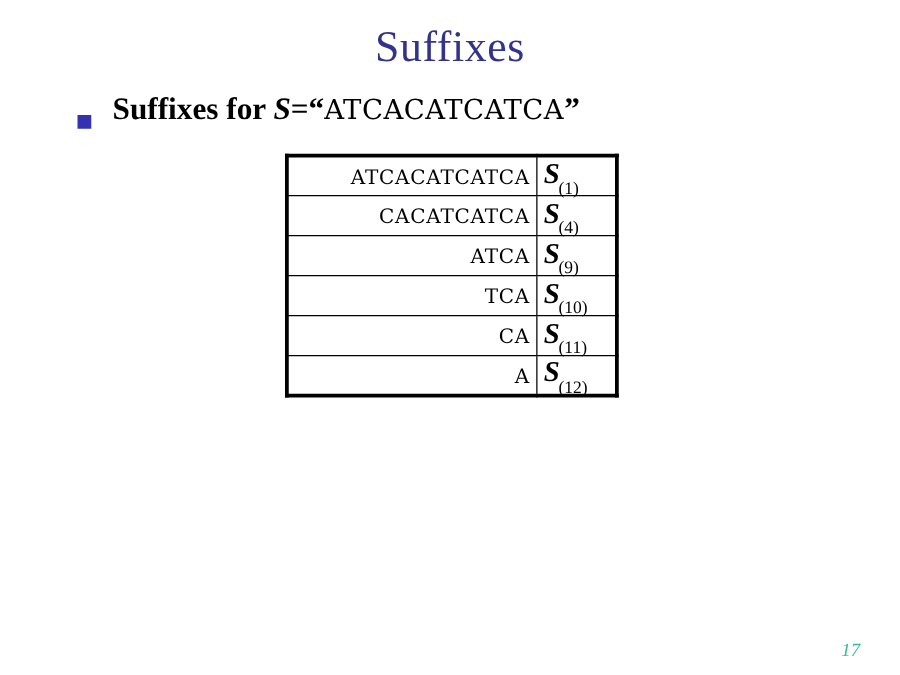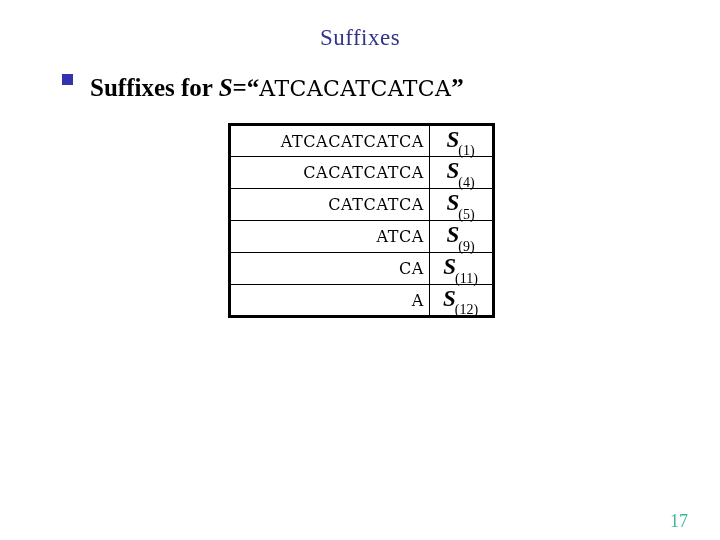--- a/index.html
+++ b/index.html
@@ -17,33 +17,33 @@
 
   
   #slide-title {
     position: absolute;
     top: 18px;
     left: 0;
     width: 720px;
     text-align: center;
     color: #33338a;
     font-family: "Liberation Serif", serif;
-    font-size: 23px;
+    font-size: 35px;
     line-height: 40px;
     letter-spacing: 0.5px;
     white-space: nowrap;
   }
 
   
   #bullet-line {
     position: absolute;
     top: 74px;
     left: 62px;
     display: flex;
-    align-items: flex-start;
+    align-items: flex-end;
     white-space: nowrap;
   }
   #bullet-square {
     width: 11px;
     height: 11px;
     background: #3333b0;
     display: inline-block;
     margin-right: 17px;
     flex: none;
   }
@@ -93,21 +93,21 @@
     width: 188px;
     text-align: right;
     font-family: "DejaVu Serif", serif;
     font-size: 16px;
     letter-spacing: 0.6px;
     color: #000000;
     white-space: nowrap;
   }
   .cell-label {
     width: 52px;
-    text-align: center;
+    text-align: left;
     color: #000000;
     white-space: nowrap;
     padding-left: 6px;
     margin-top: 40px;
   }
   .cell-label .s-sym {
     font-family: "Liberation Serif", serif;
     font-style: italic;
     font-weight: bold;
     font-size: 23px;
@@ -123,22 +123,23 @@
     left: -1px;
   }
 
   
   #page-number {
     position: absolute;
     right: 32px;
     bottom: 10px;
     color: #3cb99a;
     font-family: "Liberation Serif", serif;
-    font-size: 18px;
+    font-size: 15px;
     line-height: 18px;
+    font-style: italic;
   }
 </style>
 </head>
 <body>
 
 <div id="slide-title">Suffixes</div>
 
 <div id="bullet-line">
   <span id="bullet-square"></span>
   <span class="bullet-text"><span>Suffixes for </span><span class="var-s">S</span><span class="eq">=</span><span class="quote">“</span><span class="seq">ATCACATCATCA</span><span class="quote">”</span></span>
@@ -148,26 +149,26 @@
   <tbody>
       <tr>
         <td class="cell-suffix">ATCACATCATCA</td>
         <td class="cell-label"><span class="s-sym">S</span><span class="s-idx">(1)</span></td>
       </tr>
       <tr>
         <td class="cell-suffix">CACATCATCA</td>
         <td class="cell-label"><span class="s-sym">S</span><span class="s-idx">(4)</span></td>
       </tr>
       <tr>
-        <td class="cell-suffix">CATCATCA</td>
-        <td class="cell-label"><span class="s-sym">S</span><span class="s-idx">(5)</span></td>
+        <td class="cell-suffix">ATCA</td>
+        <td class="cell-label"><span class="s-sym">S</span><span class="s-idx">(9)</span></td>
       </tr>
       <tr>
-        <td class="cell-suffix">ATCA</td>
-        <td class="cell-label"><span class="s-sym">S</span><span class="s-idx">(9)</span></td>
+        <td class="cell-suffix">TCA</td>
+        <td class="cell-label"><span class="s-sym">S</span><span class="s-idx">(10)</span></td>
       </tr>
       <tr>
         <td class="cell-suffix">CA</td>
         <td class="cell-label"><span class="s-sym">S</span><span class="s-idx">(11)</span></td>
       </tr>
       <tr>
         <td class="cell-suffix">A</td>
         <td class="cell-label"><span class="s-sym">S</span><span class="s-idx">(12)</span></td>
       </tr>
     </tbody>

